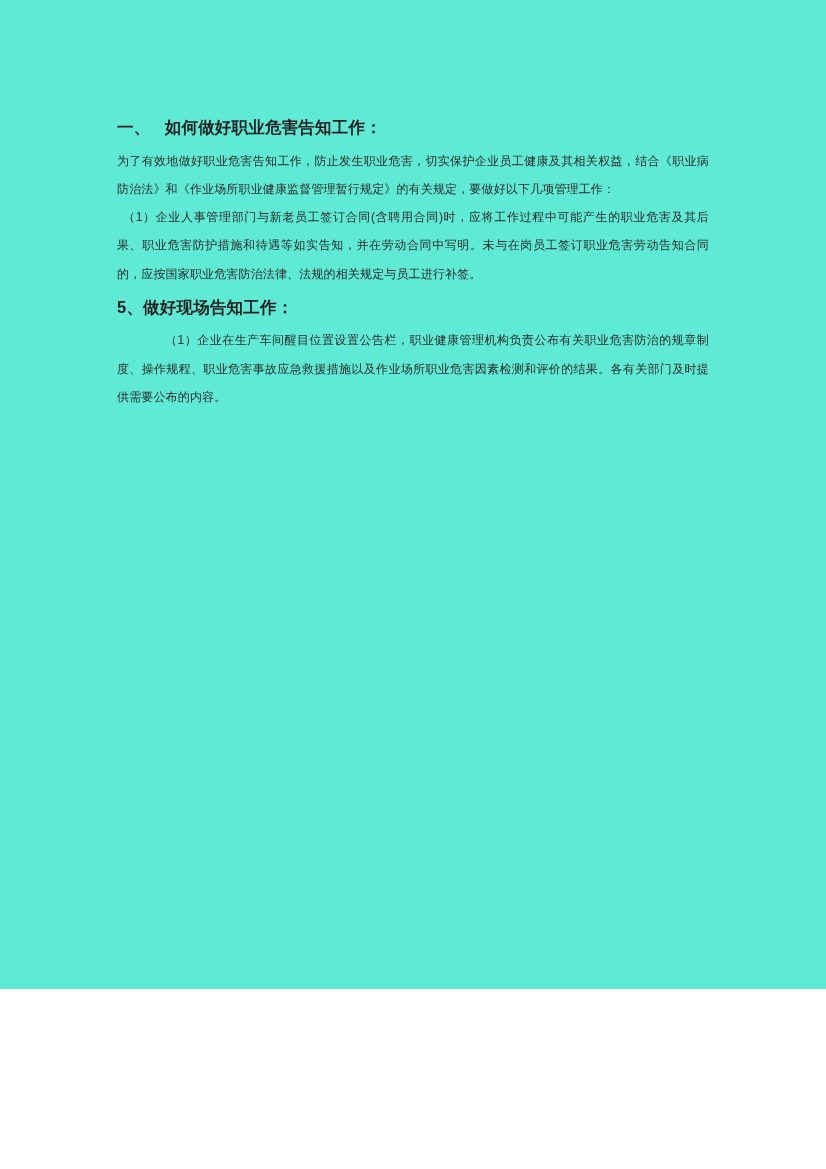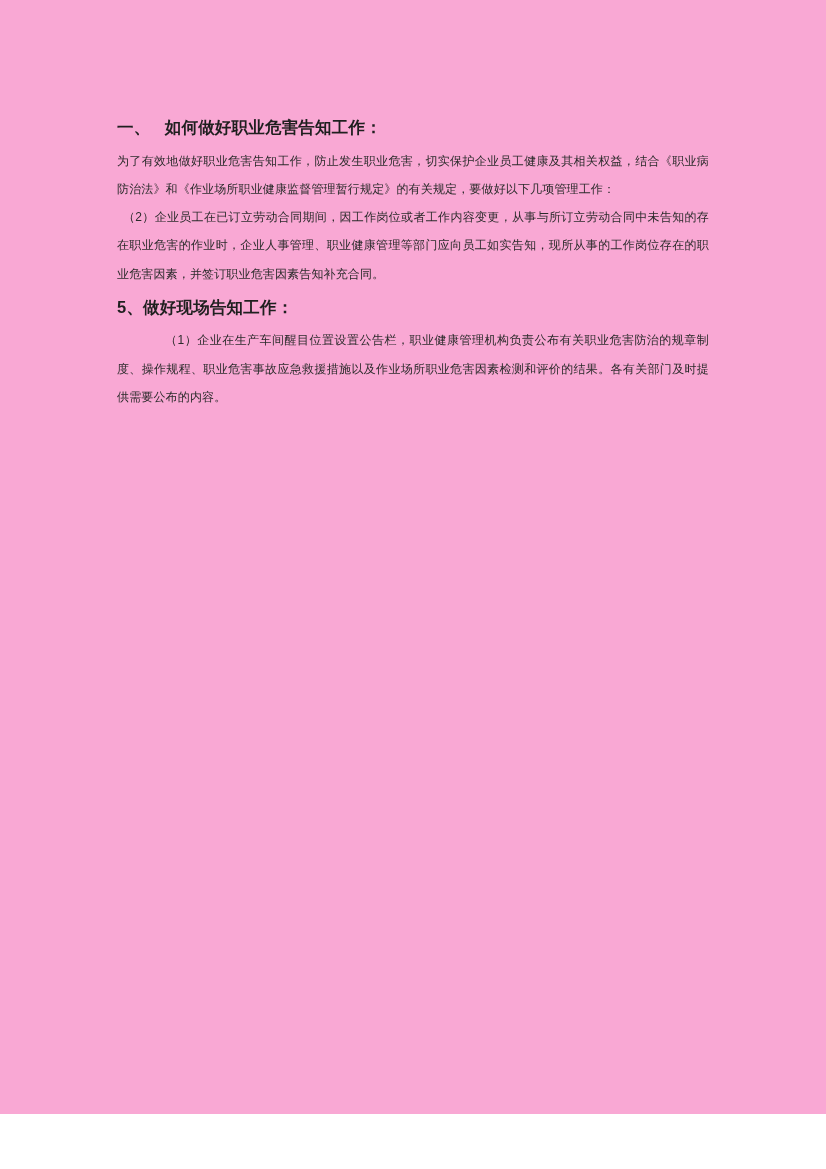--- a/index.html
+++ b/index.html
@@ -10,23 +10,23 @@
   body {
     width: 826px;
     height: 1169px;
     font-family: "Liberation Sans", sans-serif;
     color: #262626;
     -webkit-font-smoothing: antialiased;
   }
   .page {
     position: relative;
     width: 826px;
-    height: 1114px;
+    height: 989px;
     box-sizing: border-box;
-    background: #f9a8d4;
+    background: #5eead4;
     overflow: hidden;
   }
   .content {
     position: absolute;
     left: 117px;
     top: 108px;
     width: 592px;
   }
   .heading {
     font-size: 16.5px;
@@ -68,21 +68,21 @@
 
     <div class="heading">
       <span>一、</span>
       &nbsp;
       <span>如何做好职业危害告知工作：</span>
     </div>
 
     <p class="para">为了有效地做好职业危害告知工作，防止发生职业危害，切实保护企业员工健康及其相关权益，结合《职业病防治法》和《作业场所职业健康监督管理暂行规定》的有关规定，要做好以下几项管理工作：</p>
 
 
+    <p class="para indent-1">（1）企业人事管理部门与新老员工签订合同(含聘用合同)时，应将工作过程中可能产生的职业危害及其后果、职业危害防护措施和待遇等如实告知，并在劳动合同中写明。未与在岗员工签订职业危害劳动告知合同的，应按国家职业危害防治法律、法规的相关规定与员工进行补签。</p>
 
-    <p class="para indent-1">（2）企业员工在已订立劳动合同期间，因工作岗位或者工作内容变更，从事与所订立劳动合同中未告知的存在职业危害的作业时，企业人事管理、职业健康管理等部门应向员工如实告知，现所从事的工作岗位存在的职业危害因素，并签订职业危害因素告知补充合同。</p>
 
     <div class="subheading">5、做好现场告知工作：</div>
 
     <p class="para indent-2">（1）企业在生产车间醒目位置设置公告栏，职业健康管理机构负责公布有关职业危害防治的规章制度、操作规程、职业危害事故应急救援措施以及作业场所职业危害因素检测和评价的结果。各有关部门及时提供需要公布的内容。</p>
 
   </div>
 </div>
 
 </body></html>

